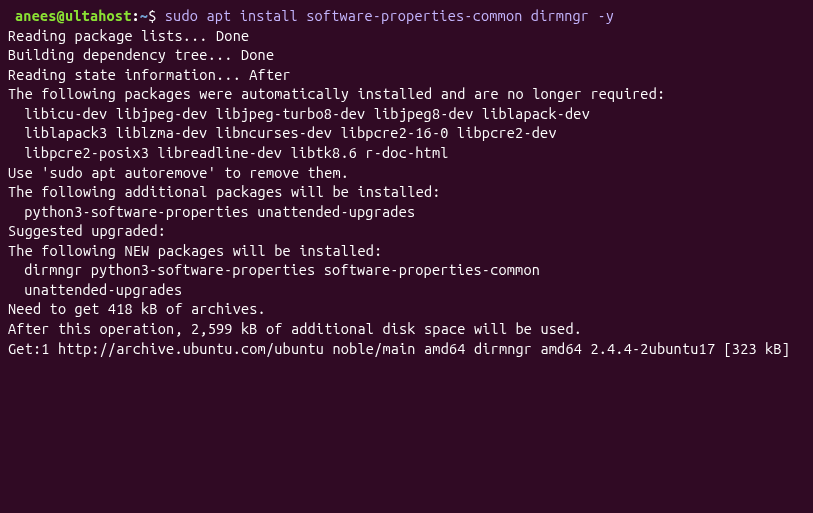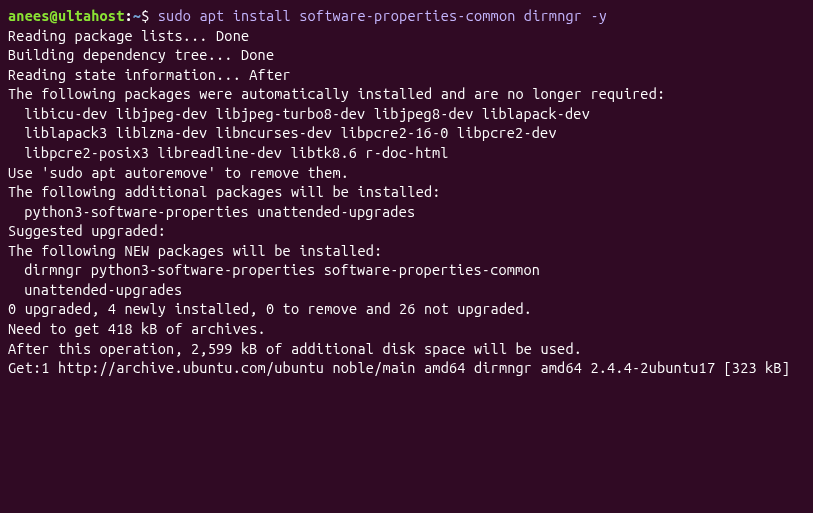--- a/index.html
+++ b/index.html
@@ -12,21 +12,21 @@
       font-family: 'Ubuntu Mono', 'DejaVu Sans Mono', 'Consolas', monospace;
       font-size: 14.5px;
       line-height: 1.35;
       color: #ffffff;
       padding: 6px 8px;
       width: 813px;
       height: 513px;
       overflow: hidden;
       letter-spacing: 0.2px;
     }
-    .prompt-user { color: #8ae234; font-weight: bold; }
+    .prompt-user { color: #8ae234; font-weight: bold; margin-left: 7px; }
     .prompt-sep { color: #ffffff; font-weight: bold; }
     .prompt-path { color: #729fcf; font-weight: bold; }
     .prompt-dollar { color: #ffffff; }
     .cmd { color: #c4b5fd; }
     .line { white-space: pre-wrap; color: #ffffff; }
     .indent { padding-left: 2ch; display: block; }
   </style>
 </head>
 <body>
 
@@ -39,17 +39,16 @@
   <div class="line indent">libicu-dev libjpeg-dev libjpeg-turbo8-dev libjpeg8-dev liblapack-dev</div>
   <div class="line indent">liblapack3 liblzma-dev libncurses-dev libpcre2-16-0 libpcre2-dev</div>
   <div class="line indent">libpcre2-posix3 libreadline-dev libtk8.6 r-doc-html</div>
   <div class="line">Use 'sudo apt autoremove' to remove them.</div>
   <div class="line">The following additional packages will be installed:</div>
   <div class="line indent">python3-software-properties unattended-upgrades</div>
   <div class="line">Suggested upgraded:</div>
   <div class="line">The following NEW packages will be installed:</div>
   <div class="line indent">dirmngr python3-software-properties software-properties-common</div>
   <div class="line indent">unattended-upgrades</div>
-  <div class="line">0 upgraded, 4 newly installed, 0 to remove and 26 not upgraded.</div>
   <div class="line">Need to get 418 kB of archives.</div>
   <div class="line">After this operation, 2,599 kB of additional disk space will be used.</div>
   <div class="line">Get:1 http://archive.ubuntu.com/ubuntu noble/main amd64 dirmngr amd64 2.4.4-2ubuntu17 [323 kB]</div>
 </div>
 
 </body></html>

